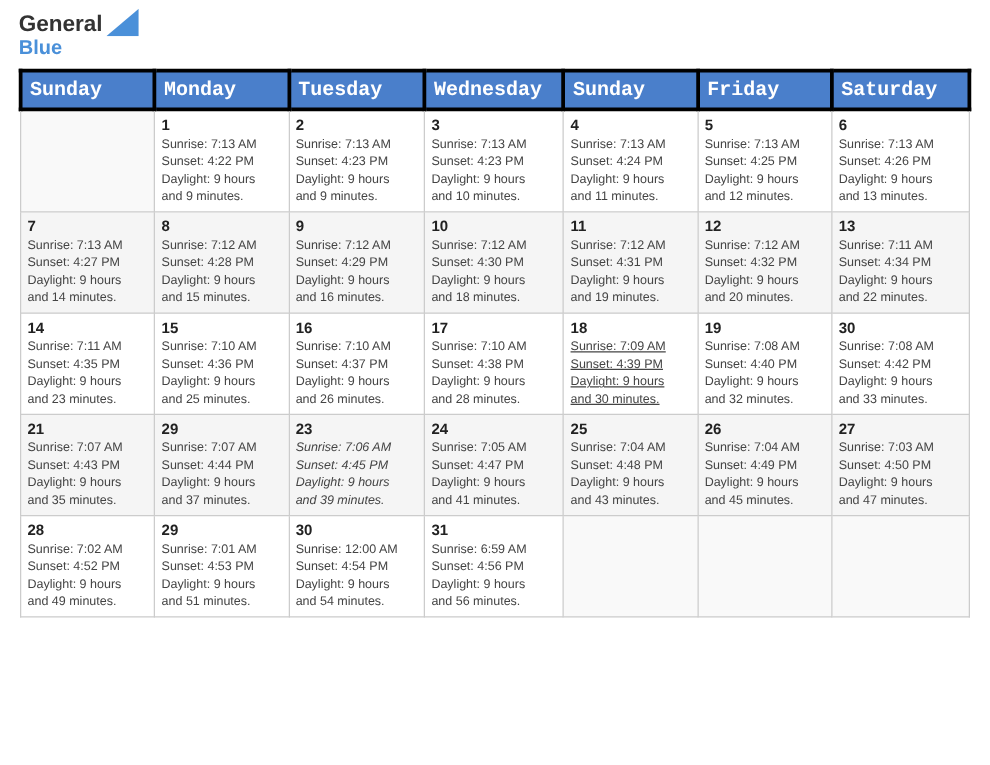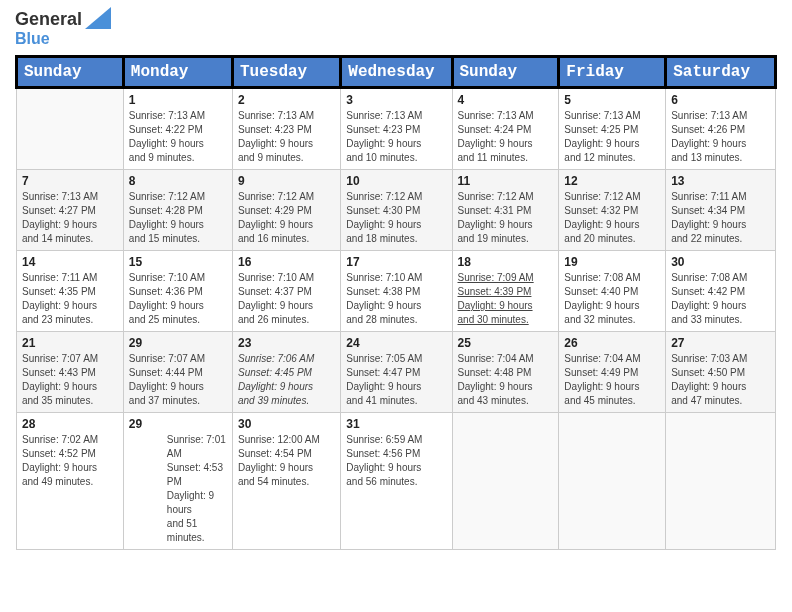--- a/index.html
+++ b/index.html
@@ -319,21 +319,21 @@
         <tr>
           <td>
             <div class="day-num">28</div>
             <div class="day-info" style="white-space: pre-line;">Sunrise: 7:02 AM
 Sunset: 4:52 PM
 Daylight: 9 hours
 and 49 minutes.</div>
           </td>
           <td>
             <div class="day-num">29</div>
-            <div class="day-info" style="white-space: pre-line; margin-left: 38px;">Sunrise: 7:01 AM
+            <div class="day-info" style="white-space: pre-line;">Sunrise: 7:01 AM
 Sunset: 4:53 PM
 Daylight: 9 hours
 and 51 minutes.</div>
           </td>
           <td>
             <div class="day-num">30</div>
             <div class="day-info" style="white-space: pre-line;">Sunrise: 12:00 AM
 Sunset: 4:54 PM
 Daylight: 9 hours
 and 54 minutes.</div>

